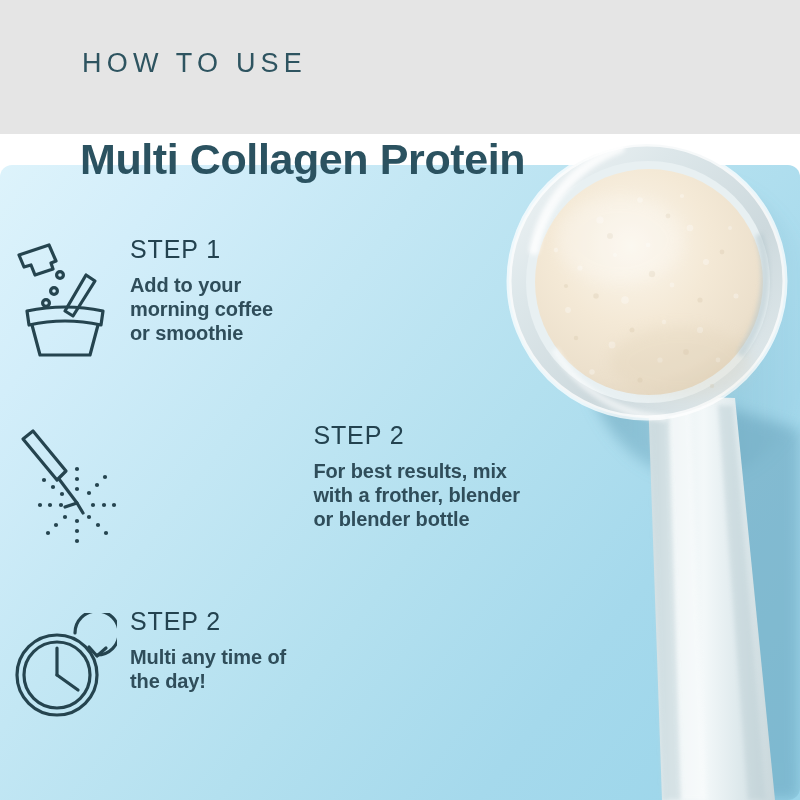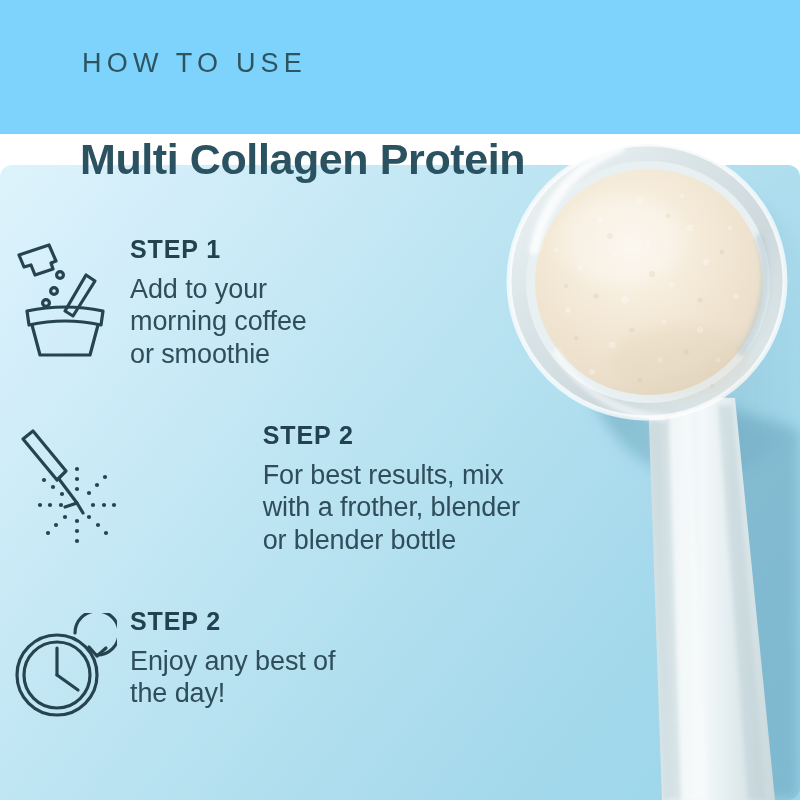--- a/index.html
+++ b/index.html
@@ -9,21 +9,21 @@
     background:#ffffff;
     overflow:hidden;
     position:relative;
   }
 
   
   #header{
     position:absolute;
     left:0; top:0;
     width:800px; height:134px;
-    background:#7dd3fc;
+    background:#e5e5e5;
     z-index:5;
   }
   #eyebrow{
     position:absolute;
     left:82px; top:50px;
     font-size:27px;
     letter-spacing:5.2px;
     font-weight:400;
     color:#2e5460;
     line-height:1;
@@ -81,30 +81,30 @@
     width:130px;
     min-width:130px;
     display:flex;
     justify-content:center;
     padding-top:4px;
   }
   .text-col{ padding-top:0px; }
 
   .step-label{
     font-size:25px;
-    font-weight:700;
+    font-weight:400;
     color:#23424f;
     letter-spacing:0.9px;
     line-height:1;
     margin-bottom:11px;
     white-space:nowrap;
   }
   .step-desc{
-    font-size:27px;
-    font-weight:400;
+    font-size:20px;
+    font-weight:700;
     color:#2f4d5a;
     line-height:1.20;
     letter-spacing:-0.1px;
     white-space:pre-line;
   }
 
   
   #scoop{
     position:absolute;
     left:0; top:0; width:800px; height:800px;
@@ -309,18 +309,18 @@
 
           <path d="M44 62 L65 77"></path>
 
           <path d="M62 20 A22 22 0 1 1 84 42"></path>
           <path d="M76 34 L84 43 L93 35"></path>
         </g>
       </svg>
     </div>
     <div class="text-col">
       <div class="step-label">STEP 2</div>
-      <div class="step-desc">Enjoy any best of
+      <div class="step-desc">Multi any time of
 the day!</div>
     </div>
   </div>
 
 </div>
 
 </body></html>

